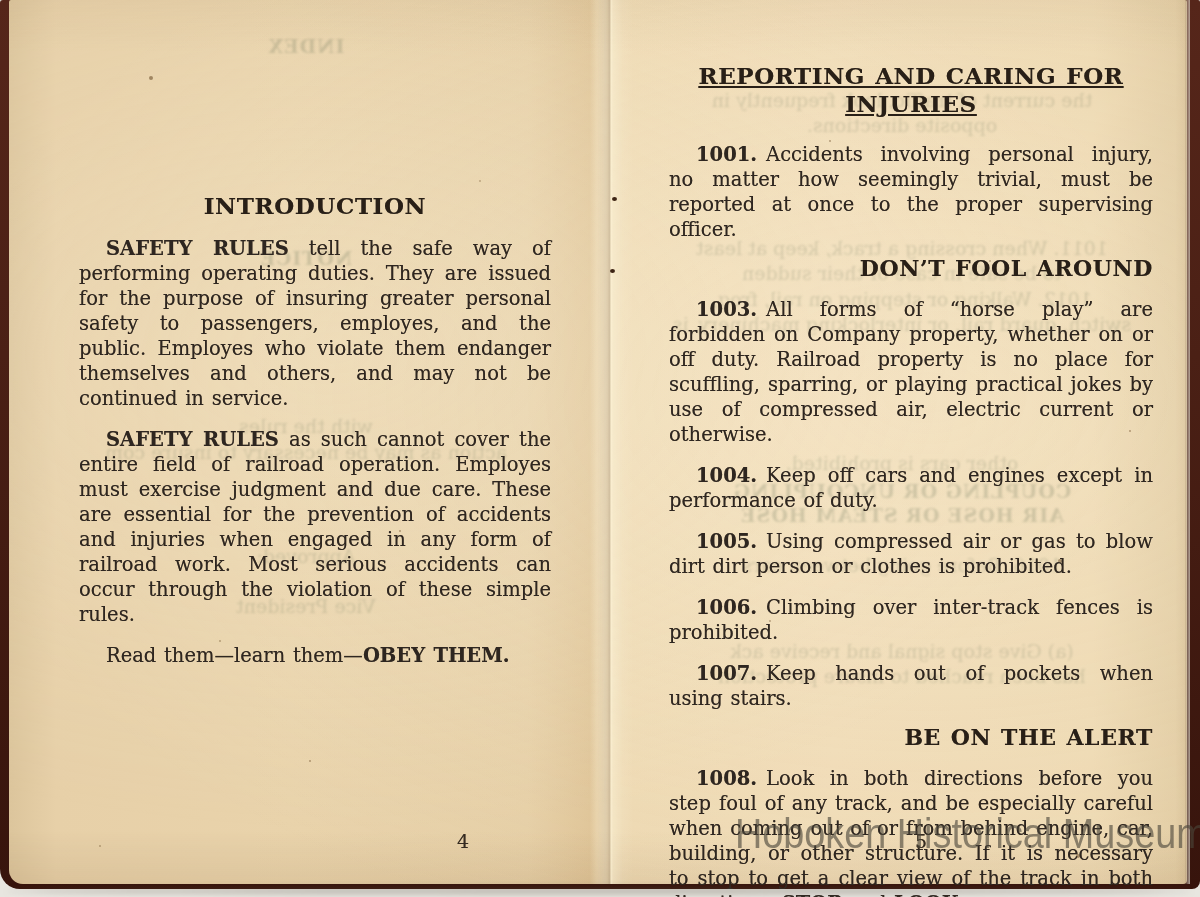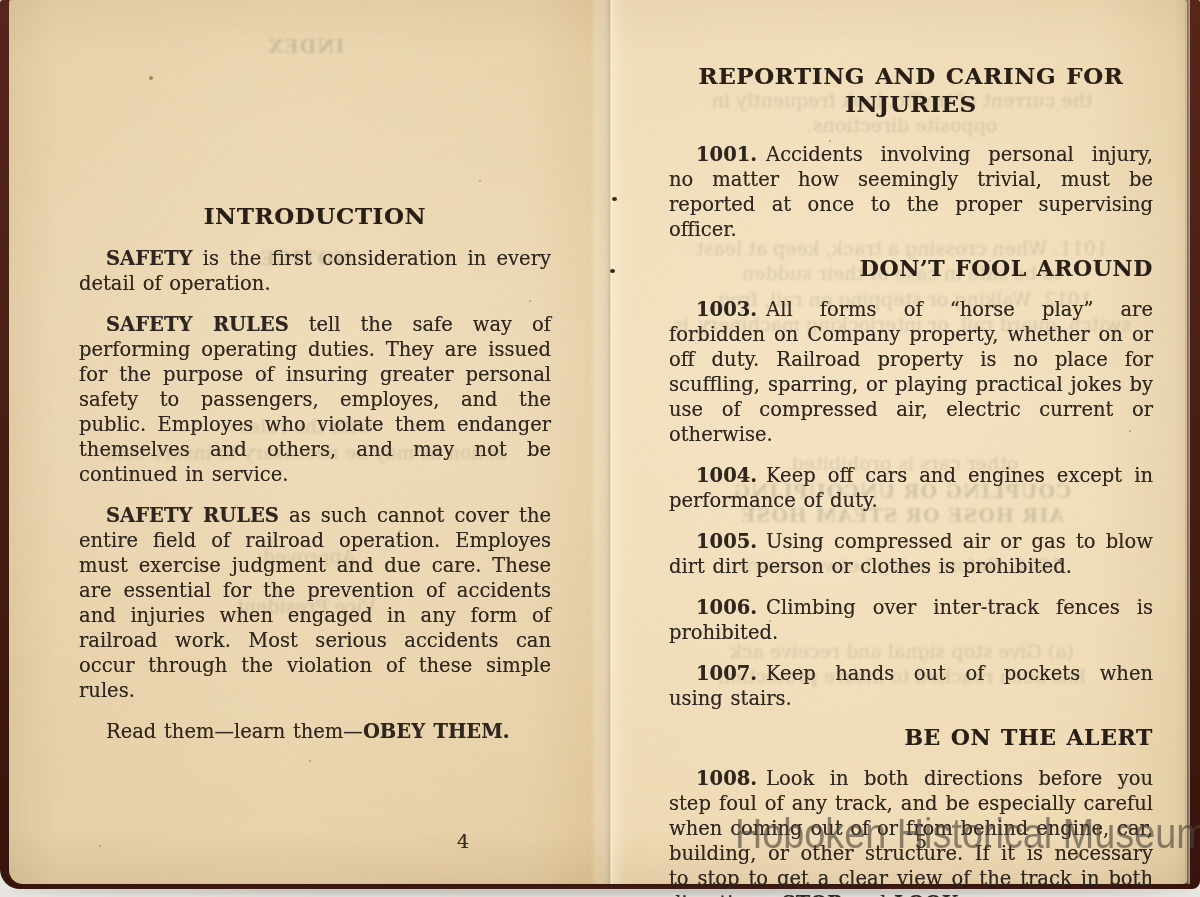--- a/index.html
+++ b/index.html
@@ -46,21 +46,21 @@
       520px 300px 0 0 rgba(101,69,34,.4), 820px 140px 0 0 rgba(101,69,34,.45),
       1050px 560px 0 1px rgba(101,69,34,.5), 760px 620px 0 0 rgba(101,69,34,.4),
       300px 760px 0 0 rgba(101,69,34,.45), 980px 260px 0 0 rgba(101,69,34,.35),
       1120px 430px 0 0 rgba(101,69,34,.45), 680px 800px 0 0 rgba(101,69,34,.4),
       210px 640px 0 0 rgba(101,69,34,.4), 470px 180px 0 0 rgba(101,69,34,.35),
       1068px 855px 0 1px rgba(101,69,34,.5), 90px 845px 0 0 rgba(101,69,34,.4);
   }
   
   .page-text{position:absolute;color:#2e2620;font-size:19.5px;line-height:25px;
     text-shadow:0 0 .4px rgba(45,35,22,.55); word-spacing:1.5px;}
-  .left-text{left:70px;top:202px;width:472px;}
+  .left-text{left:70px;top:192px;width:472px;}
   .right-text{left:660px;top:62px;width:484px;}
   h1.pg-head{font-size:23px;line-height:28px;margin:0 0 16px;text-align:center;font-weight:bold;letter-spacing:.6px;color:#281f17;}
   h2.pg-head{font-size:22px;line-height:26px;margin:13px 0 10px;text-align:right;font-weight:bold;letter-spacing:.6px;color:#281f17;}
   .page-text p{margin:16px 0 7px;text-indent:27px;text-align:justify;}
   .b{font-weight:bold;}
   .num{font-weight:bold;margin-right:9px;}
   .page-number{position:absolute;font-size:19px;color:#352b21;text-shadow:0 0 .4px rgba(45,35,22,.5);}
   .pn-left{left:448px;top:830px;}
   .pn-right{left:906px;top:830px;}
   
@@ -104,29 +104,28 @@
   <span class="ghost" style="left:651px;top:639px;width:484px;">(a)  Give stop signal and receive ack</span>
   <span class="ghost" style="left:651px;top:664px;width:484px;">has been reached to insure protection</span>
 
   <div class="gutter-crease"></div>
   <div class="staple s1"></div>
   <div class="staple s2"></div>
   <div class="page-edge-right"></div>
 
   <div class="page-text left-text">
     <h1 class="pg-head">INTRODUCTION</h1>
-    <p><span class="b">SAFETY</span><span> is the first consideration in every detail of operation.</span></p>
     <p><span class="b">SAFETY RULES</span><span> tell the safe way of performing operating duties. They are issued for the purpose of insuring greater personal safety to passengers, employes, and the public. Employes who violate them endanger themselves and others, and may not be continued in service.</span></p>
     <p><span class="b">SAFETY RULES</span><span> as such cannot cover the entire field of railroad operation. Employes must exercise judgment and due care. These are essential for the prevention of accidents and injuries when engaged in any form of railroad work. Most serious accidents can occur through the violation of these simple rules.</span></p>
     <p><span>Read them—learn them—</span><span class="b">OBEY THEM.</span></p>
   </div>
   <div class="page-number pn-left">4</div>
 
   <div class="page-text right-text">
-    <h1 class="pg-head" style="margin-bottom:24px;"><span>REPORTING AND CARING FOR</span><br><span>INJURIES</span></h1>
+    <h1 class="pg-head" style="margin-bottom:24px;text-decoration:underline;"><span>REPORTING AND CARING FOR</span><br><span>INJURIES</span></h1>
 
     <p><span class="num">1001.</span><span>Accidents involving personal injury, no matter how seemingly trivial, must be reported at once to the proper supervising officer.</span></p>
 
     <h2 class="pg-head">DON’T FOOL AROUND</h2>
 
     <p><span class="num">1003.</span><span>All forms of “horse play” are forbidden on Company property, whether on or off duty. Railroad property is no place for scuffling, sparring, or playing practical jokes by use of compressed air, electric current or otherwise.</span></p>
     <p><span class="num">1004.</span><span>Keep off cars and engines except in performance of duty.</span></p>
     <p><span class="num">1005.</span><span>Using compressed air or gas to blow dirt dirt person or clothes is prohibited.</span></p>
     <p><span class="num">1006.</span><span>Climbing over inter-track fences is prohibited.</span></p>
     <p><span class="num">1007.</span><span>Keep hands out of pockets when using stairs.</span></p>

